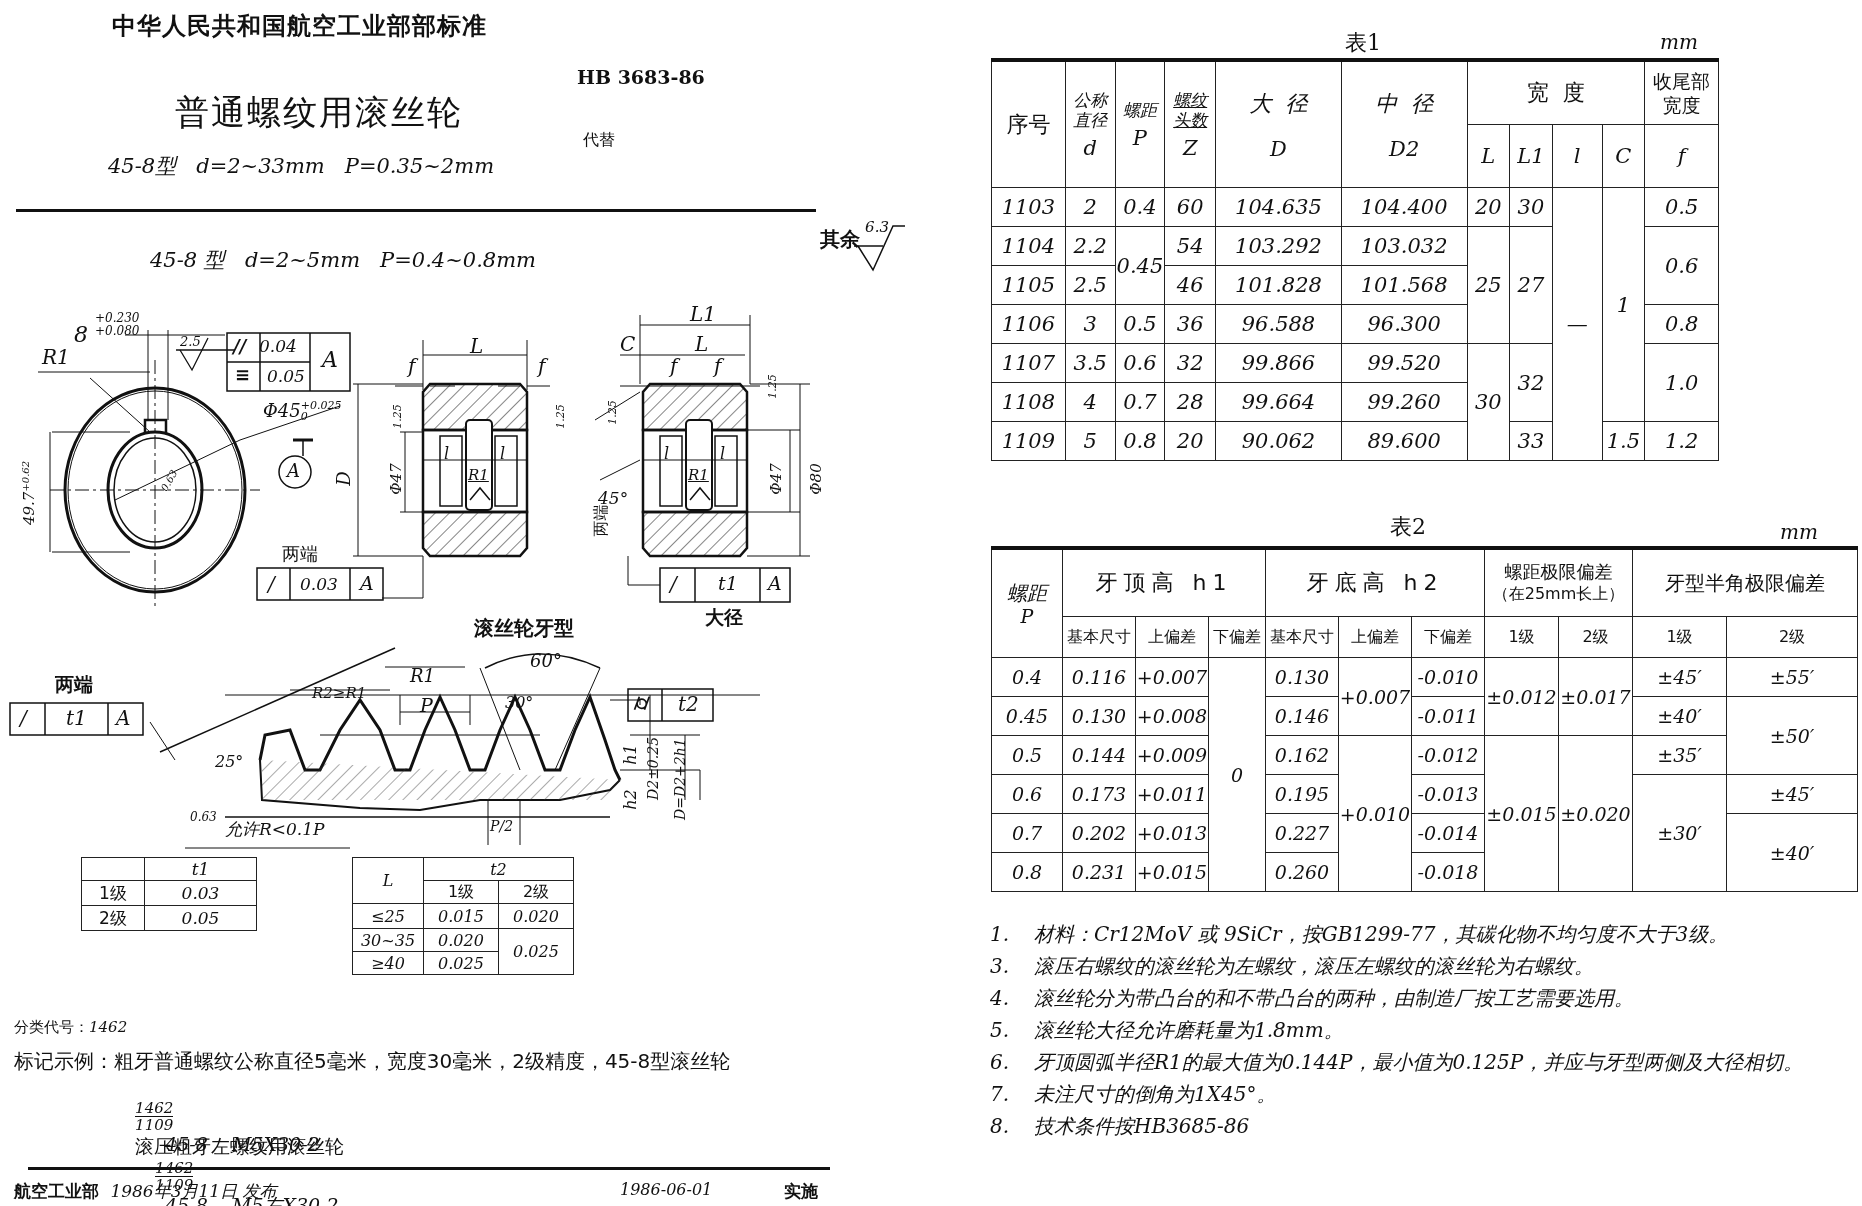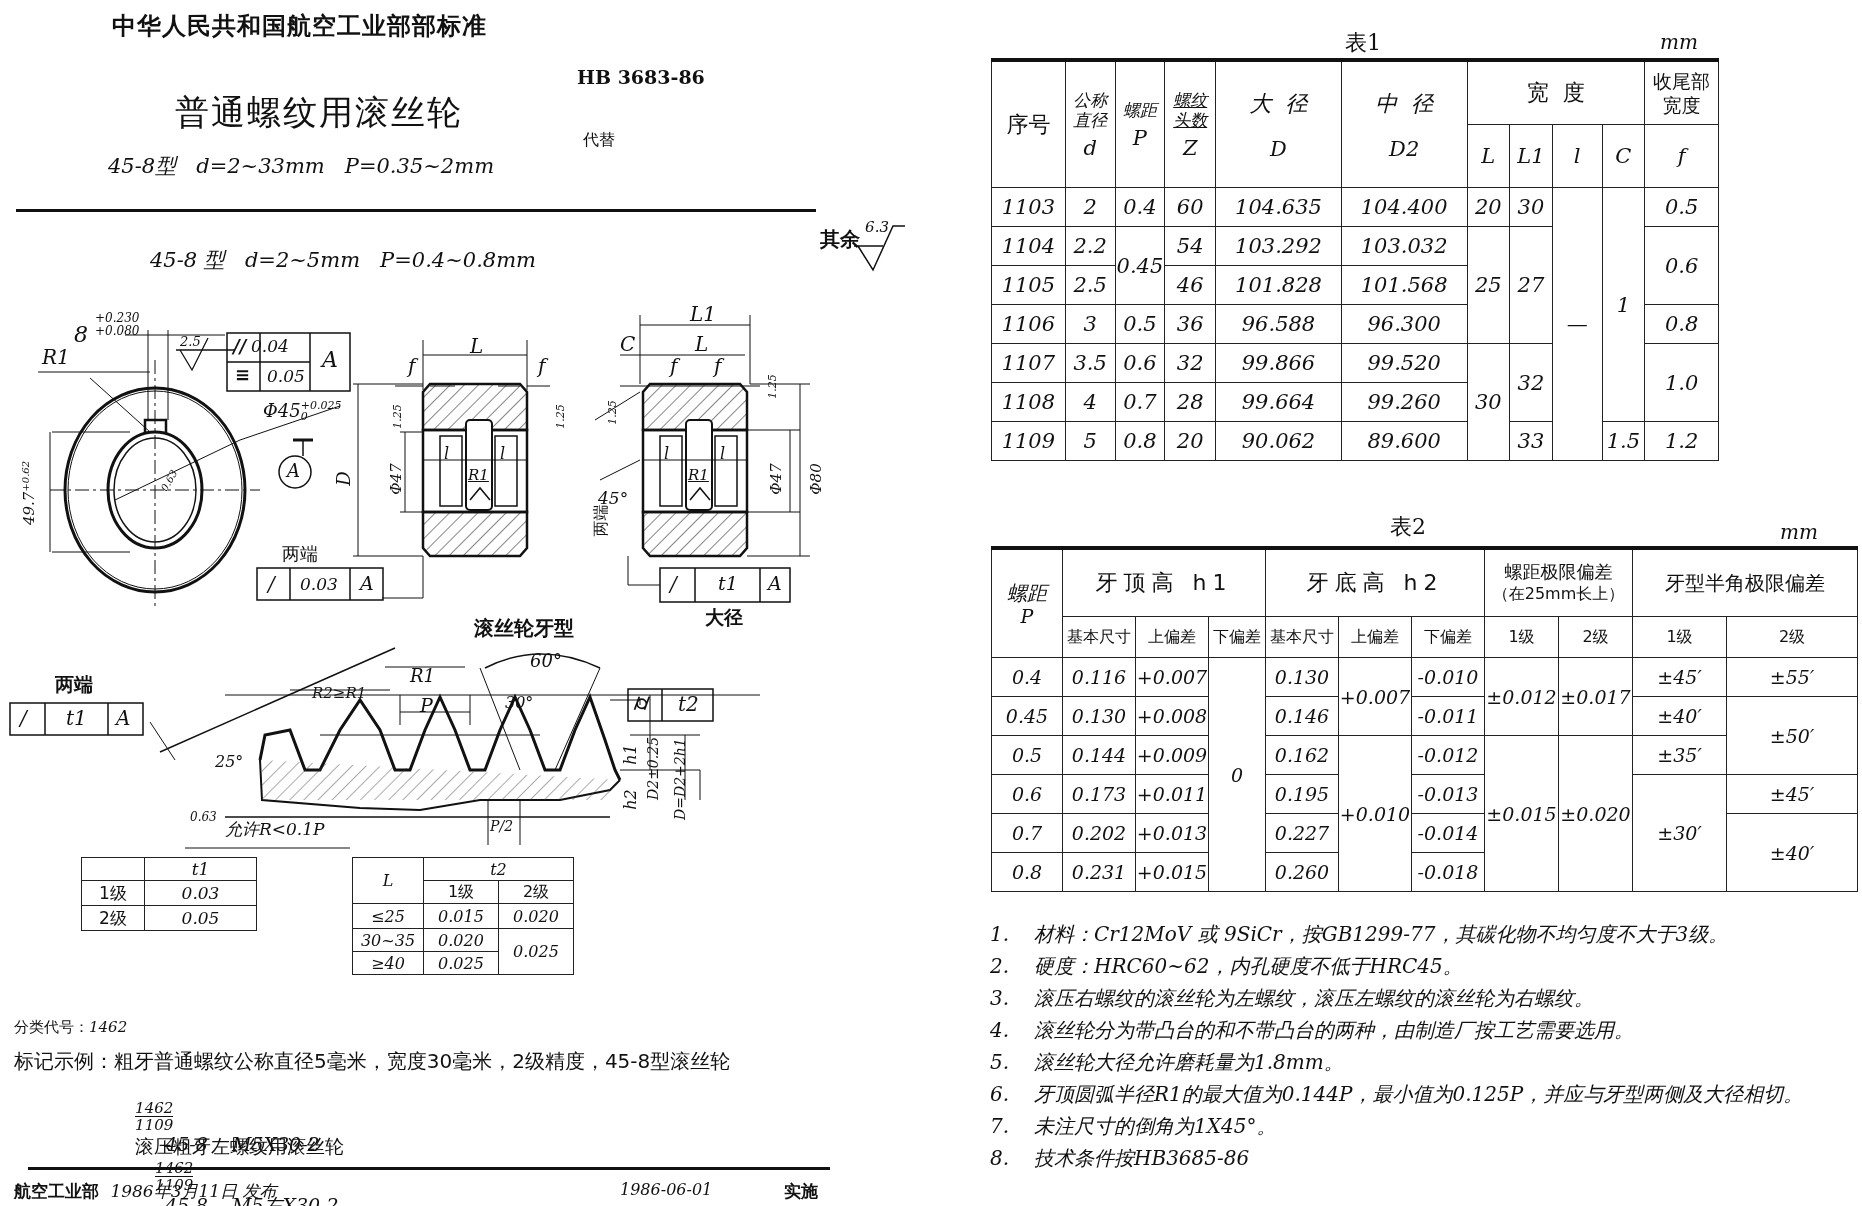--- a/index.html
+++ b/index.html
@@ -194,21 +194,21 @@
 <div class="abs hw" style="left:74px;top:322px;font-size:22px;">
   <span>8</span>
   <span style="display:inline-block;font-size:12px;line-height:13px;vertical-align:top;position:relative;top:-10px;">
     <span>+0.230</span><br>
     <span>+0.080</span>
   </span>
 </div>
 <div class="abs hw" style="left:42px;top:345px;font-size:20px;">R1</div>
 <div class="abs hw" style="left:180px;top:334px;font-size:13px;">2.5</div>
 <div class="abs hw" style="left:233px;top:336px;font-size:18px;font-weight:bold;">//</div>
-<div class="abs hw" style="left:251px;top:336px;font-size:17px;">0.04</div>
+<div class="abs hw" style="left:259px;top:336px;font-size:17px;">0.04</div>
 <div class="abs" style="left:235px;top:364px;font-size:18px;font-weight:bold;">≡</div>
 <div class="abs hw" style="left:267px;top:366px;font-size:17px;">0.05</div>
 <div class="abs hw" style="left:322px;top:347px;font-size:22px;">A</div>
 <div class="abs hw" style="left:263px;top:400px;font-size:18px;">
   <span>Φ45</span><span style="display:inline-block;font-size:11px;line-height:11px;vertical-align:top;"><span>+0.025</span><br><span>0</span></span>
 </div>
 <div class="abs hw" style="left:287px;top:460px;font-size:18px;">A</div>
 <div class="abs hw" style="left:20px;top:525px;font-size:15px;transform:rotate(-90deg);transform-origin:left top;">
   <span>49.7</span><span style="font-size:10px;vertical-align:top;">+0.62</span>
 </div>
@@ -530,20 +530,19 @@
         <td>0.231</td>
         <td>+0.015</td>
     <td>0.260</td>
         <td>-0.018</td>
   </tr>
 </tbody>
   </table>
 
 <div class="notes">
   <div><span class="n">1.</span><span>材料：Cr12MoV 或 9SiCr，按GB1299-77，其碳化物不均匀度不大于3级。</span></div>
-  <div><span class="n">2.</span><span>硬度：HRC60~62，内孔硬度不低于HRC45。</span></div>
   <div><span class="n">3.</span><span>滚压右螺纹的滚丝轮为左螺纹，滚压左螺纹的滚丝轮为右螺纹。</span></div>
   <div><span class="n">4.</span><span>滚丝轮分为带凸台的和不带凸台的两种，由制造厂按工艺需要选用。</span></div>
   <div><span class="n">5.</span><span>滚丝轮大径允许磨耗量为1.8mm。</span></div>
   <div><span class="n">6.</span><span>牙顶圆弧半径R1的最大值为0.144P，最小值为0.125P，并应与牙型两侧及大径相切。</span></div>
   <div><span class="n">7.</span><span>未注尺寸的倒角为1X45°。</span></div>
   <div><span class="n">8.</span><span>技术条件按HB3685-86</span></div>
 </div>
 
 </body></html>

